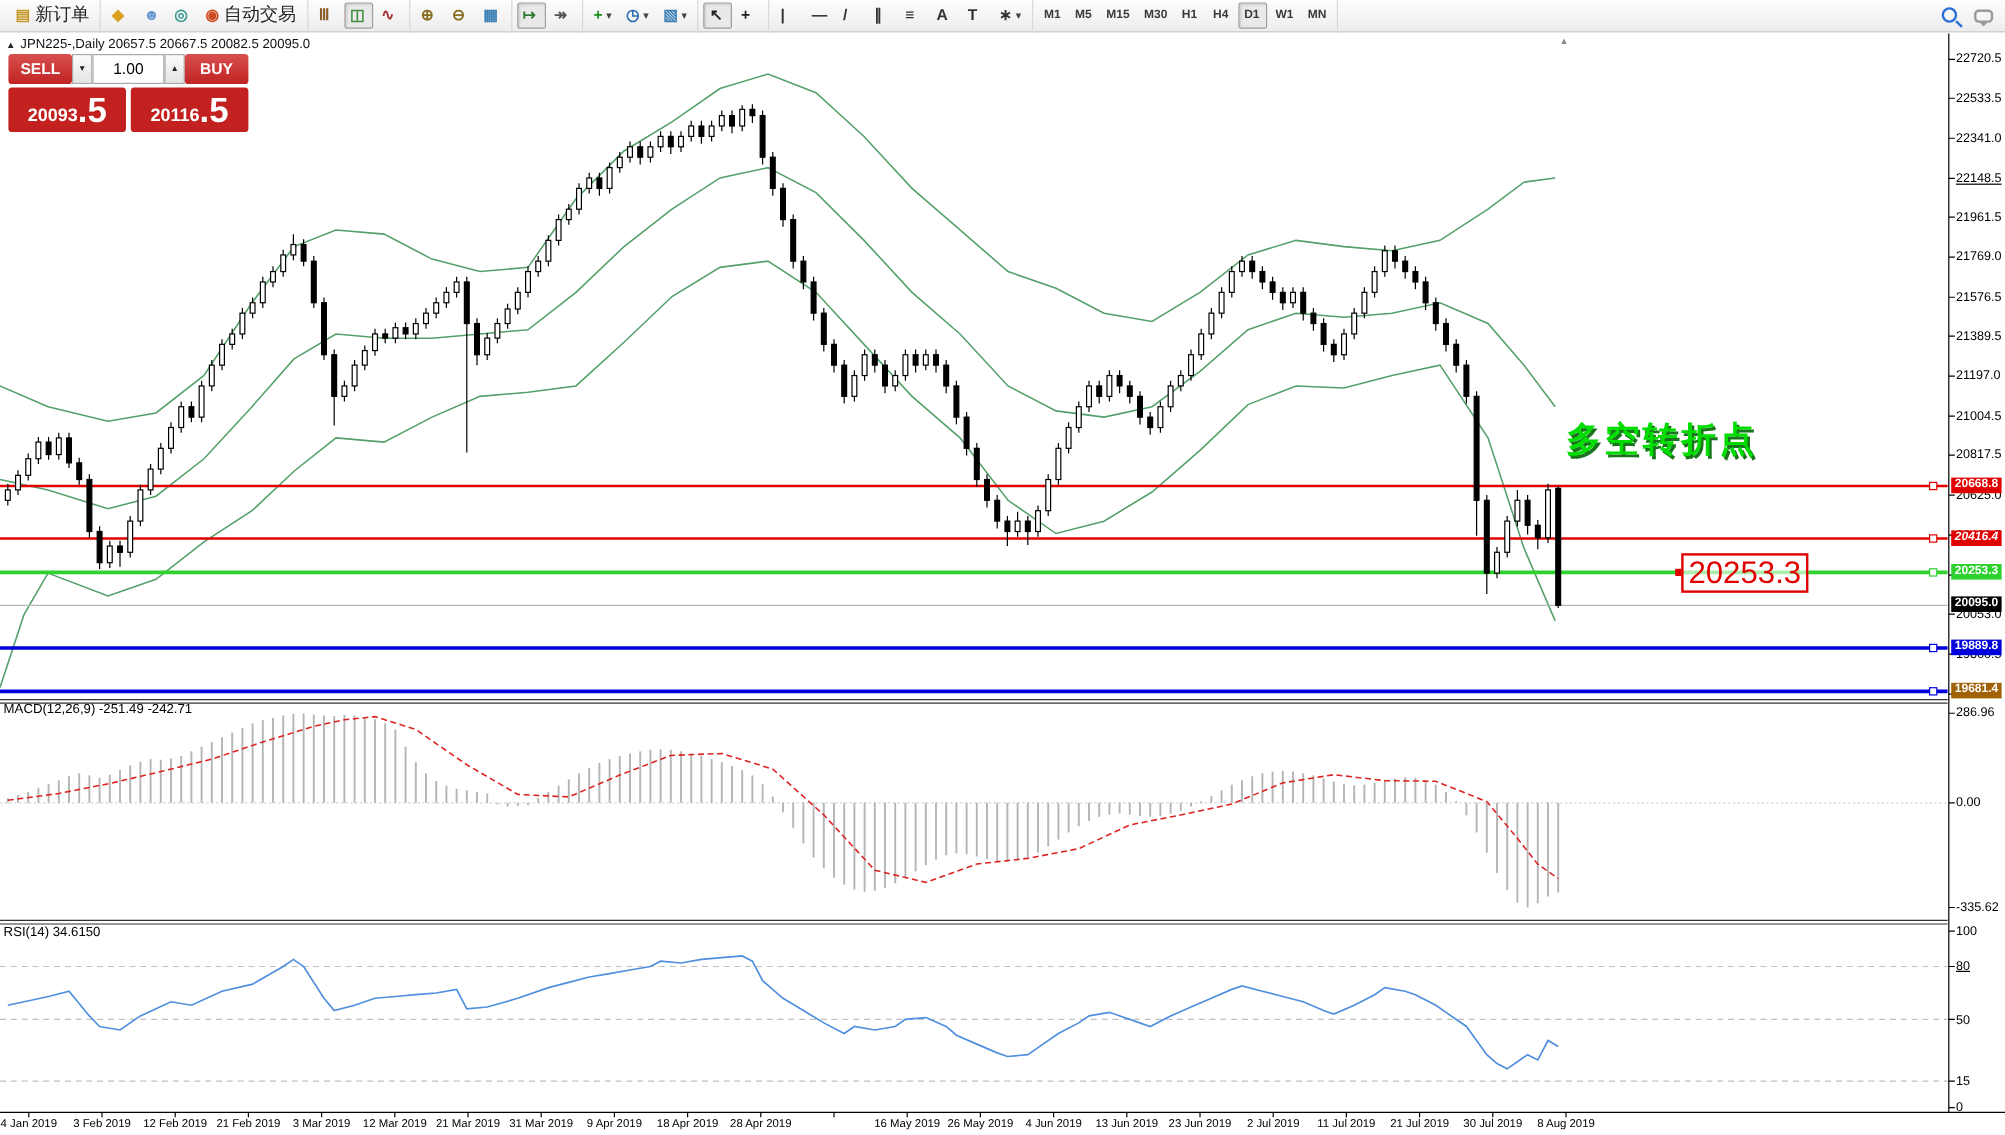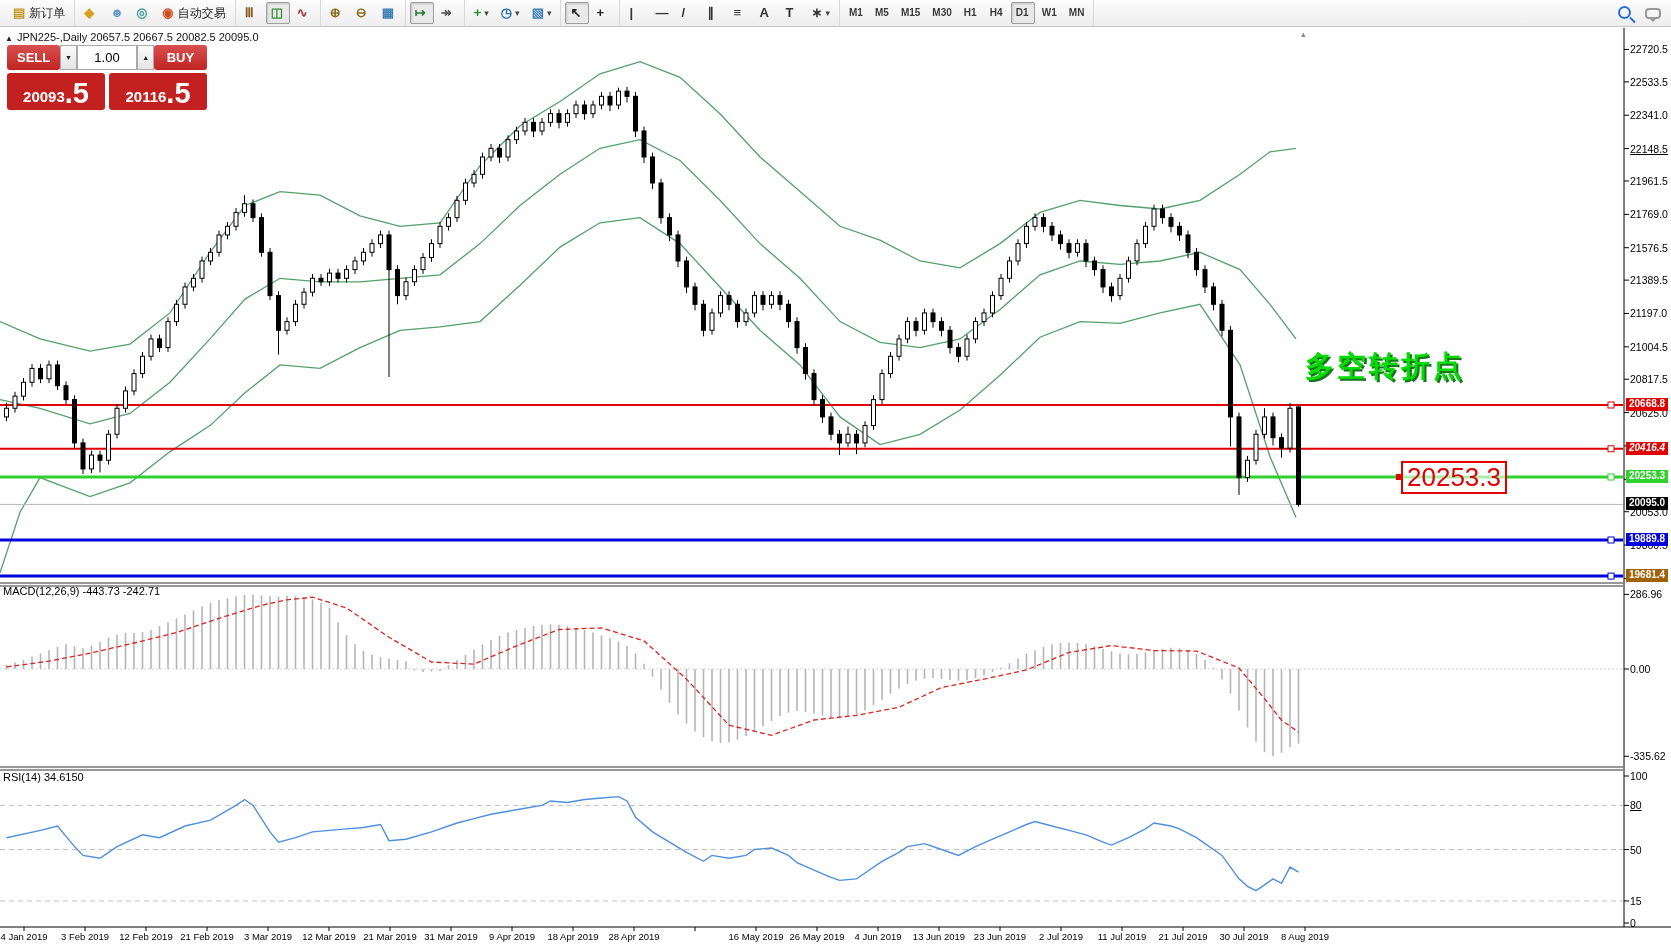--- a/index.html
+++ b/index.html
@@ -10,21 +10,21 @@
     background:linear-gradient(#fdfdfd,#ededed); border-bottom:1px solid #c6c6c6;
     display:flex; align-items:center; padding-left:4px; z-index:40; }
   .tb-group { display:flex; align-items:center; height:27px; padding:0 3px;
     border-right:1px solid #d9d9d9; }
   .tb-btn { display:flex; align-items:center; height:22px; min-width:24px;
     padding:0 4px; margin:0 1px; border:1px solid transparent; border-radius:2px;
     cursor:default; font-size:13px; line-height:20px; white-space:nowrap; }
   .tb-btn.pressed { background:#e9e9e9; border:1px solid #9f9f9f;
     box-shadow:inset 1px 1px 2px rgba(0,0,0,.15); }
   .tb-btn .glyph { font-weight:bold; }
-  .tb-btn .tb-label { font-size:12px; color:#222; margin-left:4px; }
+  .tb-btn .tb-label { font-size:15px; color:#222; margin-left:4px; }
   .tb-btn .dd { font-size:9px; color:#444; margin-left:3px; }
   .tf-btn { font-size:10px; font-weight:bold; color:#3a3a3a; }
   #tb-right { position:absolute; right:10px; top:3px; display:flex; gap:14px; }
   .mag { width:13px; height:13px; border:2px solid #2a6fd6; border-radius:50%;
     position:relative; margin-top:3px; }
   .mag::after { content:""; position:absolute; width:7px; height:2px; background:#2a6fd6;
     transform:rotate(45deg); left:9px; top:11px; }
   .chat { width:16px; height:11px; border:2px solid #9a9a9a; border-radius:4px;
     position:relative; margin-top:5px; }
   .chat::after { content:""; position:absolute; left:2px; top:8px; width:0; height:0;
@@ -747,21 +747,21 @@
       <span class="price-main">20116</span>
       <span class="price-big">.5</span>
     </div>
   </div>
 </div>
 
 <div id="turning-point" class="abs">多空转折点</div>
 <div id="level-box" class="abs">20253.3</div>
 <div id="level-handle" class="abs"></div>
 
-<div class="pane-label abs" style="top:585px;">MACD(12,26,9) -443.73 -242.71</div>
+<div class="pane-label abs" style="top:585px;">MACD(12,26,9) -251.49 -242.71</div>
 <div class="pane-label abs" style="top:771px;">RSI(14) 34.6150</div>
 
 <div id="gen-labels">
     <div class="line-label" style="top: 398px; left: 1626px; background: rgb(224, 0, 0);">20668.8</div>
     <div class="line-label" style="top: 441.738px; left: 1626px; background: rgb(224, 0, 0); font-style: italic;">20416.4</div>
     <div class="line-label" style="top: 470.002px; left: 1626px; background: rgb(47, 209, 47);">20253.3</div>
     <div class="line-label" style="top: 532.993px; left: 1626px; background: rgb(0, 0, 221);">19889.8</div>
     <div class="line-label" style="top: 569.107px; left: 1626px; background: #a16207;">19681.4</div>
     <div class="line-label" style="top: 497.434px; left: 1626px; background: rgb(0, 0, 0);">20095.0</div>
     <div class="tick-label" style="top: 43.4609px;">22720.5</div>

